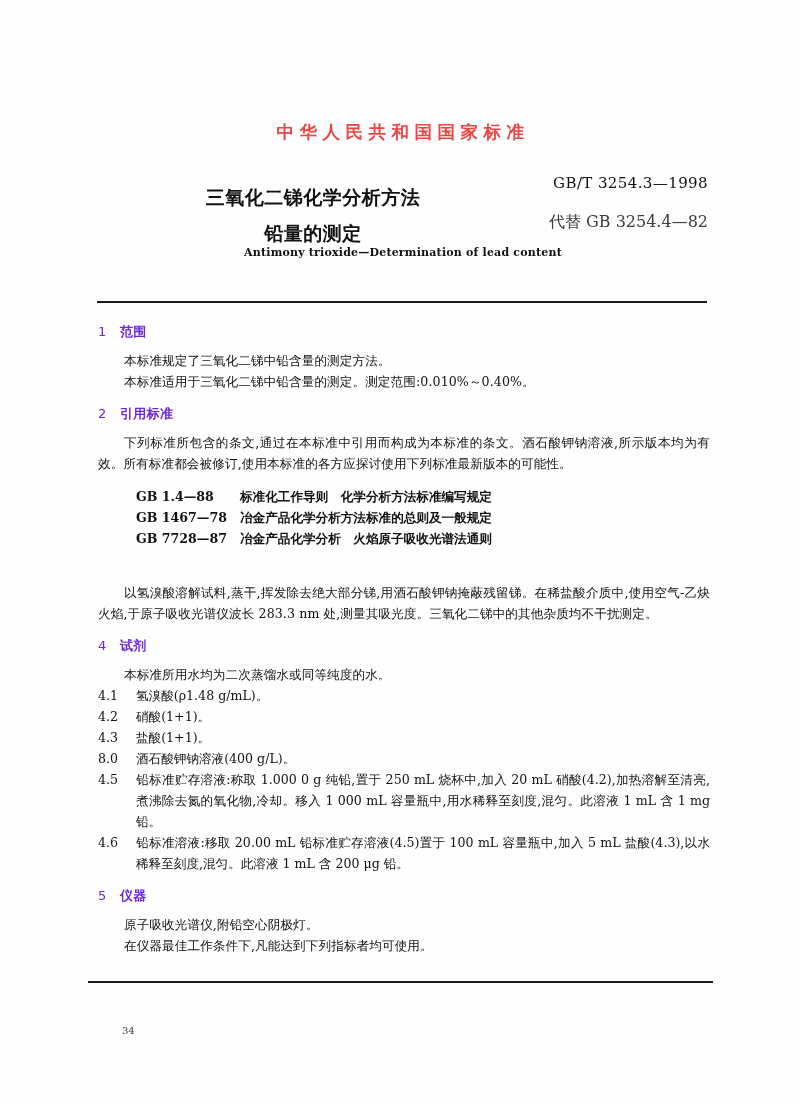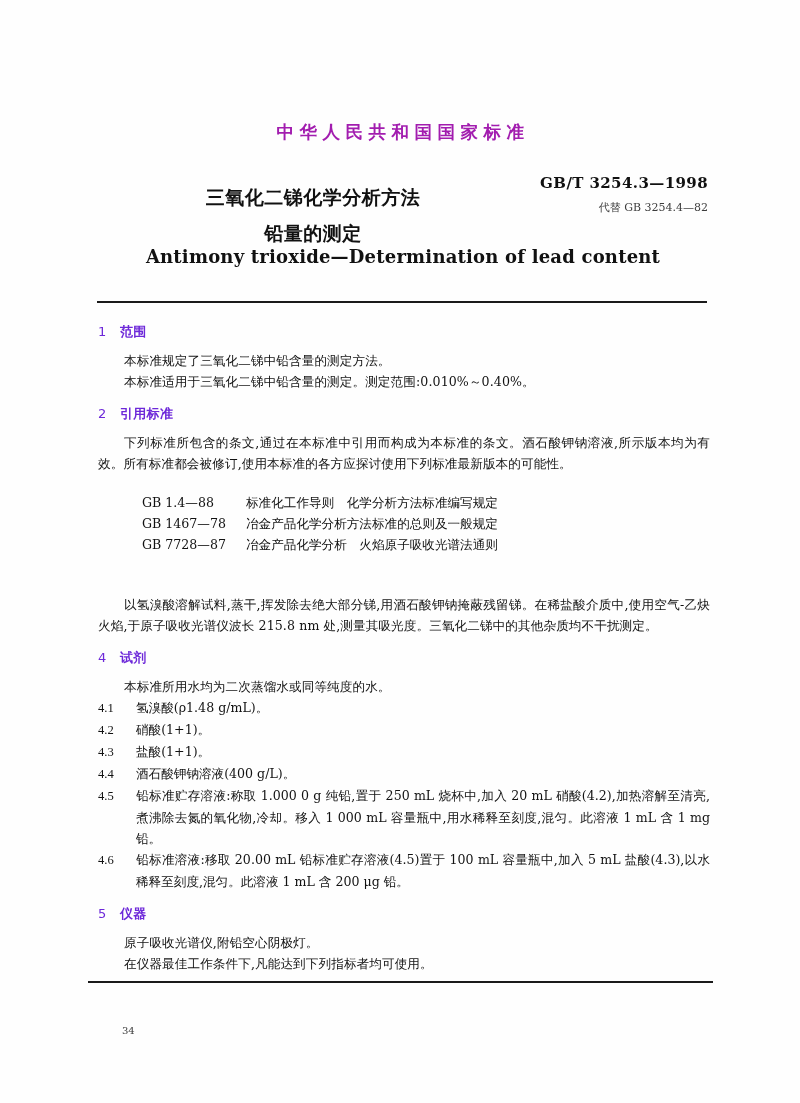--- a/index.html
+++ b/index.html
@@ -30,21 +30,21 @@
     left: 98px;
     top: 120px;
     width: 610px;
   }
   .national-line {
     text-align: center;
     font-family: "DejaVu Sans", "Liberation Sans", sans-serif;
     font-size: 17.5px;
     font-weight: 700;
     letter-spacing: 5.5px;
-    color: #a21caf;
+    color: #ef4444;
     padding-left: 60px;
     padding-right: 60px;
   }
 
   .title-row {
     position: absolute;
     left: 98px;
     top: 170px;
     width: 610px;
     height: 70px;
@@ -73,41 +73,41 @@
   .std-no {
     position: absolute;
     right: 0;
     top: 4px;
     text-align: right;
     width: 200px;
   }
   .std-no .code {
     font-family: "DejaVu Serif", "Liberation Serif", serif;
     font-size: 15px;
-    font-weight: 700;
+    font-weight: 400;
     letter-spacing: 0.4px;
     color: #111;
     white-space: nowrap;
   }
   .std-no .replaces {
-    margin-top: 8px;
-    font-family: "DejaVu Serif", "Liberation Serif", serif;
-    font-size: 11px;
+    margin-top: 20px;
+    font-family: "DejaVu Serif", "Liberation Serif", serif;
+    font-size: 16px;
     color: #3c3c3c;
     white-space: nowrap;
   }
 
   .title-en {
     position: absolute;
     left: 98px;
     top: 246px;
     width: 610px;
     text-align: center;
     font-family: "DejaVu Serif", "Liberation Serif", serif;
-    font-size: 18px;
+    font-size: 11px;
     font-weight: 700;
     letter-spacing: 0.2px;
     color: #111;
     padding-right: 80px;
   }
 
   .rule-top {
     position: absolute;
     left: 97px;
     top: 301px;
@@ -154,23 +154,24 @@
     font-size: 12.6px;
     line-height: 21px;
     color: #121212;
     text-align: justify;
     text-justify: inter-ideograph;
     letter-spacing: 0.1px;
   }
   p.indent { text-indent: 26px; }
 
   .reflist {
-    margin: 18px;
+    margin: 12px;
     padding: 0;
     list-style: none;
+    font-weight: bold;
   }
   .reflist li {
     font-family: "DejaVu Serif", "Liberation Serif", serif;
     font-size: 12.6px;
     line-height: 21px;
     color: #121212;
     padding-left: 26px;
   }
   .reflist li .rcode {
     display: inline-block;
@@ -189,21 +190,20 @@
     color: #121212;
     text-align: justify;
     text-justify: inter-ideograph;
     padding-left: 38px;
     text-indent: -38px;
   }
   .itemlist li .inum {
     display: inline-block;
     width: 38px;
     text-indent: 0;
-    font-family: Liberation Serif, serif;
   }
 
   
   .footer {
     position: absolute;
     left: 88px;
     top: 987px;
     width: 625px;
     display: flex;
     justify-content: space-between;
@@ -259,31 +259,31 @@
     <div class="sec-gap-sm"></div>
     <p class="para indent">下列标准所包含的条文,通过在本标准中引用而构成为本标准的条文。酒石酸钾钠溶液,所示版本均为有效。所有标准都会被修订,使用本标准的各方应探讨使用下列标准最新版本的可能性。</p>
     <ul class="reflist">
       <li><span class="rcode">GB 1.4—88</span><span>标准化工作导则　化学分析方法标准编写规定</span></li>
       <li><span class="rcode">GB 1467—78</span><span>冶金产品化学分析方法标准的总则及一般规定</span></li>
       <li><span class="rcode">GB 7728—87</span><span>冶金产品化学分析　火焰原子吸收光谱法通则</span></li>
     </ul>
 
     <div class="sec-gap"></div>
     <div class="sec-gap-sm"></div>
-    <p class="para indent">以氢溴酸溶解试料,蒸干,挥发除去绝大部分锑,用酒石酸钾钠掩蔽残留锑。在稀盐酸介质中,使用空气-乙炔火焰,于原子吸收光谱仪波长 215.8 nm 处,测量其吸光度。三氧化二锑中的其他杂质均不干扰测定。</p>
+    <p class="para indent">以氢溴酸溶解试料,蒸干,挥发除去绝大部分锑,用酒石酸钾钠掩蔽残留锑。在稀盐酸介质中,使用空气-乙炔火焰,于原子吸收光谱仪波长 283.3 nm 处,测量其吸光度。三氧化二锑中的其他杂质均不干扰测定。</p>
 
     <div class="sec-gap"></div>
     <h2 class="sec"><span class="num">4</span><span>试剂</span></h2>
     <div class="sec-gap-sm"></div>
     <p class="para indent">本标准所用水均为二次蒸馏水或同等纯度的水。</p>
     <ul class="itemlist">
       <li><span class="inum">4.1</span><span>氢溴酸(ρ1.48 g/mL)。</span></li>
       <li><span class="inum">4.2</span><span>硝酸(1+1)。</span></li>
       <li><span class="inum">4.3</span><span>盐酸(1+1)。</span></li>
-      <li><span class="inum">4.4</span><span>酒石酸钾钠溶液(400 g/L)。</span></li>
+      <li><span class="inum">8.0</span><span>酒石酸钾钠溶液(400 g/L)。</span></li>
       <li><span class="inum">4.5</span><span>铅标准贮存溶液:称取 1.000 0 g 纯铅,置于 250 mL 烧杯中,加入 20 mL 硝酸(4.2),加热溶解至清亮,煮沸除去氮的氧化物,冷却。移入 1 000 mL 容量瓶中,用水稀释至刻度,混匀。此溶液 1 mL 含 1 mg 铅。</span></li>
       <li><span class="inum">4.6</span><span>铅标准溶液:移取 20.00 mL 铅标准贮存溶液(4.5)置于 100 mL 容量瓶中,加入 5 mL 盐酸(4.3),以水稀释至刻度,混匀。此溶液 1 mL 含 200 μg 铅。</span></li>
     </ul>
 
     <div class="sec-gap"></div>
     <h2 class="sec"><span class="num">5</span><span>仪器</span></h2>
     <div class="sec-gap-sm"></div>
     <p class="para indent">原子吸收光谱仪,附铅空心阴极灯。</p>
     <p class="para indent">在仪器最佳工作条件下,凡能达到下列指标者均可使用。</p>
 

